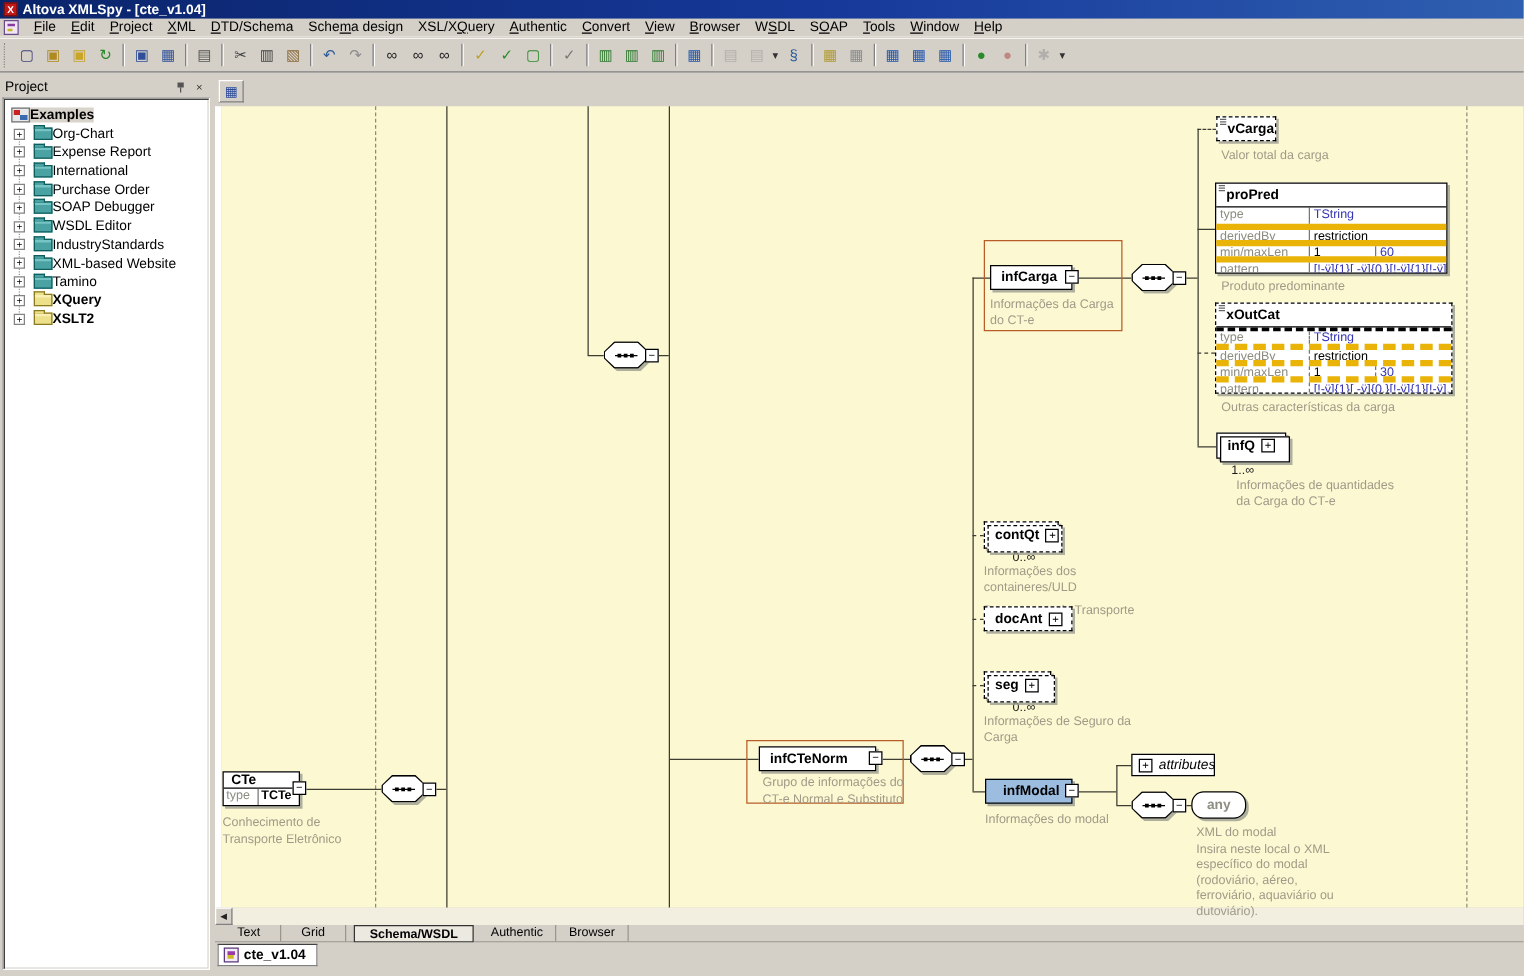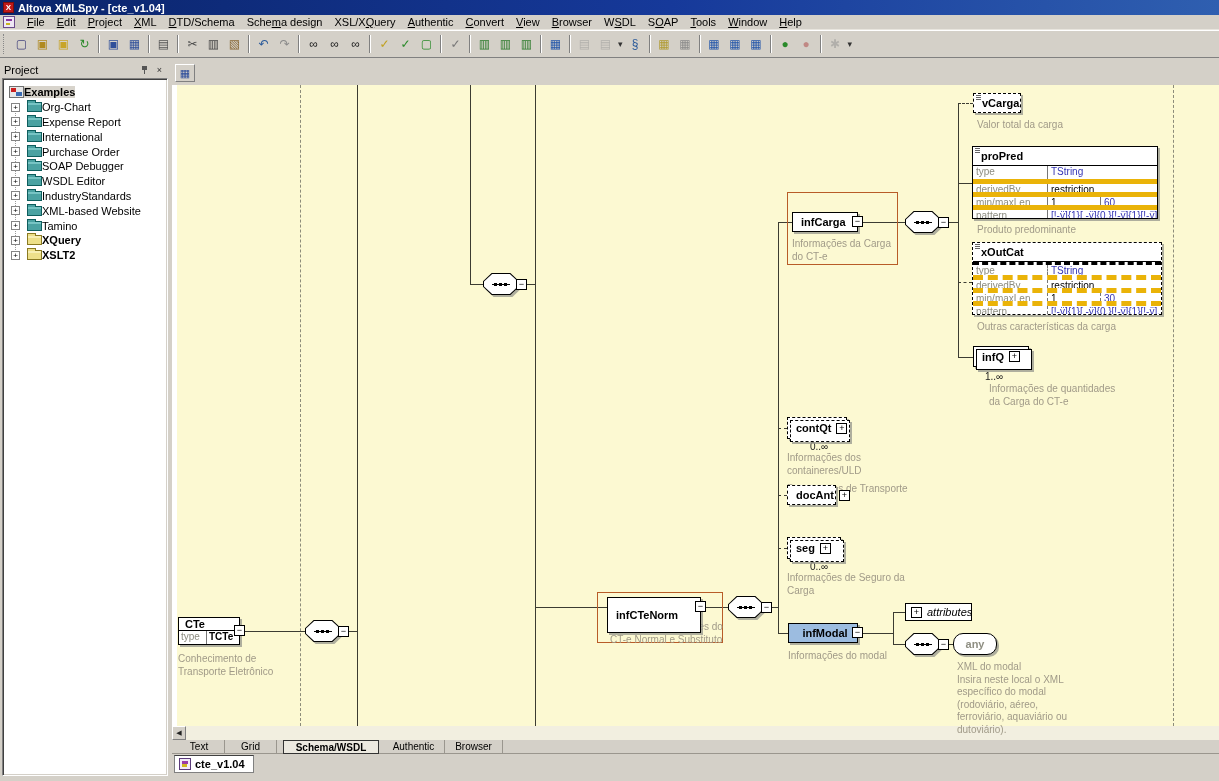--- a/index.html
+++ b/index.html
@@ -398,21 +398,21 @@
 
   <div class="comp" style="left:905px;top:633px;pointer-events:auto;">
     <div class="lay sh"></div>
       <div class="lay ou"></div>
       <div class="lay in">
         <span class="seq"></span>
       </div>
   </div>
   <div class="pm" style="left:938px;top:639px;pointer-events:auto;">−</div>
 
-  <div class="el" style="left:607px;top:597px;width:94px;height:36px;pointer-events:auto;">
+  <div class="el" style="left:607px;top:597px;width:94px;height:20px;pointer-events:auto;">
     <span>infCTeNorm</span>
   </div>
   <div class="pm" style="left:695px;top:601px;pointer-events:auto;">−</div>
   <div class="ann" style="left:610px;top:621px;width:118px;">Grupo de informações do CT-e Normal e Substituto</div>
 
   <div class="el" style="left:792px;top:212px;width:66px;height:20px;pointer-events:auto;">
     <span>infCarga</span>
   </div>
   <div class="pm" style="left:852px;top:216px;pointer-events:auto;">−</div>
   <div class="ann" style="left:792px;top:238px;width:102px;">Informações da Carga do CT-e</div>
@@ -480,21 +480,21 @@
   <div class="occ" style="left:985px;top:371px;">1..∞</div>
   <div class="ann" style="left:973px;top:383px;width:130px;margin-left:16px;">Informações de quantidades da Carga do CT-e</div>
 
   <div class="el stack dashed" style="left:787px;top:417px;width:60px;height:22px;pointer-events:auto;">
     <span>contQt</span>
     <span class="pm rel inplus">+</span>
   </div>
   <div class="occ" style="left:810px;top:441px;">0..∞</div>
   <div class="ann" style="left:787px;top:452px;width:110px;">Informações dos containeres/ULD</div>
 
-  <div class="el dashed" style="left:787px;top:485px;width:49px;height:20px;pointer-events:auto;">
+  <div class="el dashed" style="left:787px;top:485px;width:71px;height:20px;pointer-events:auto;">
     <span>docAnt</span>
     <span class="pm rel inplus">+</span>
   </div>
   <div class="ann" style="left:787px;top:483px;width:130px;">Documentos de Transporte Anterior</div>
 
   <div class="el stack dashed" style="left:787px;top:537px;width:54px;height:22px;pointer-events:auto;">
     <span>seg</span>
     <span class="pm rel inplus">+</span>
   </div>
   <div class="occ" style="left:810px;top:561px;">0..∞</div>

